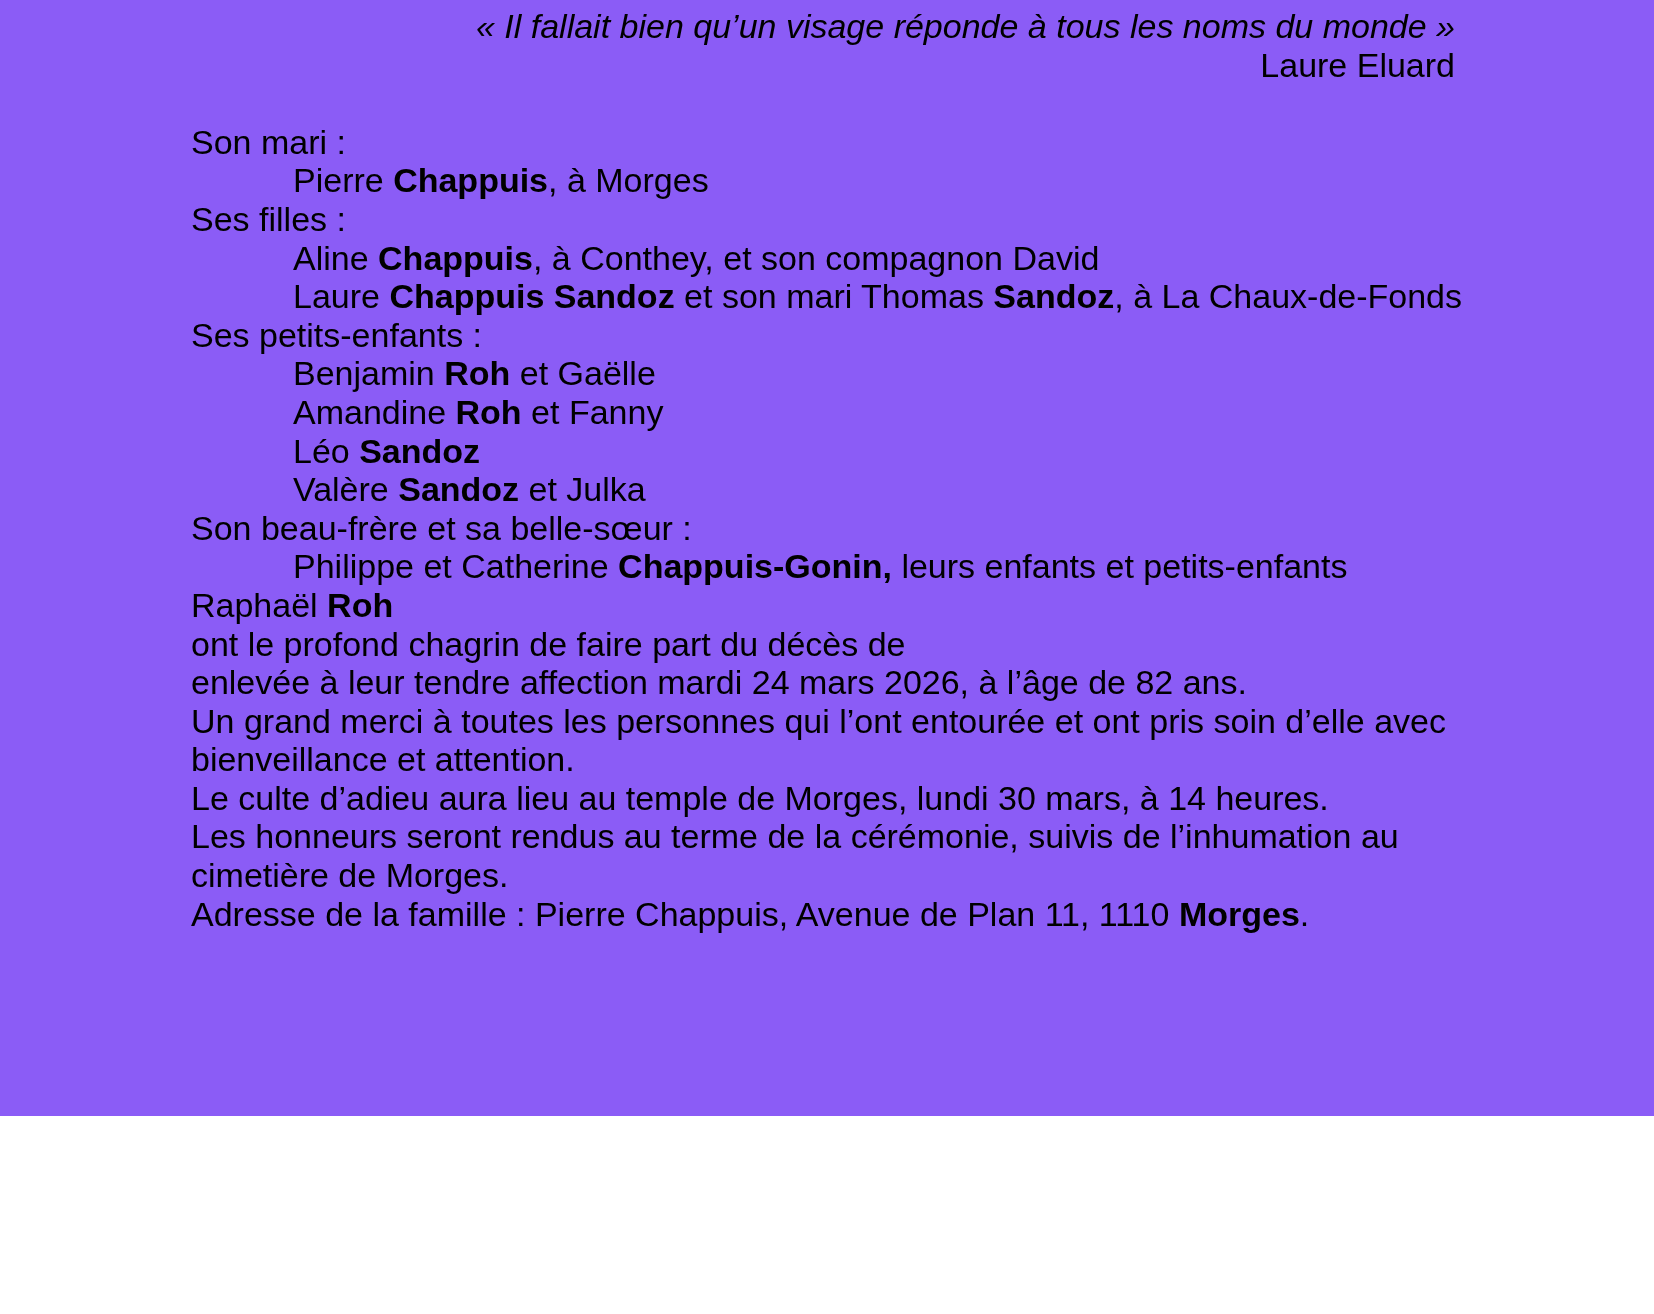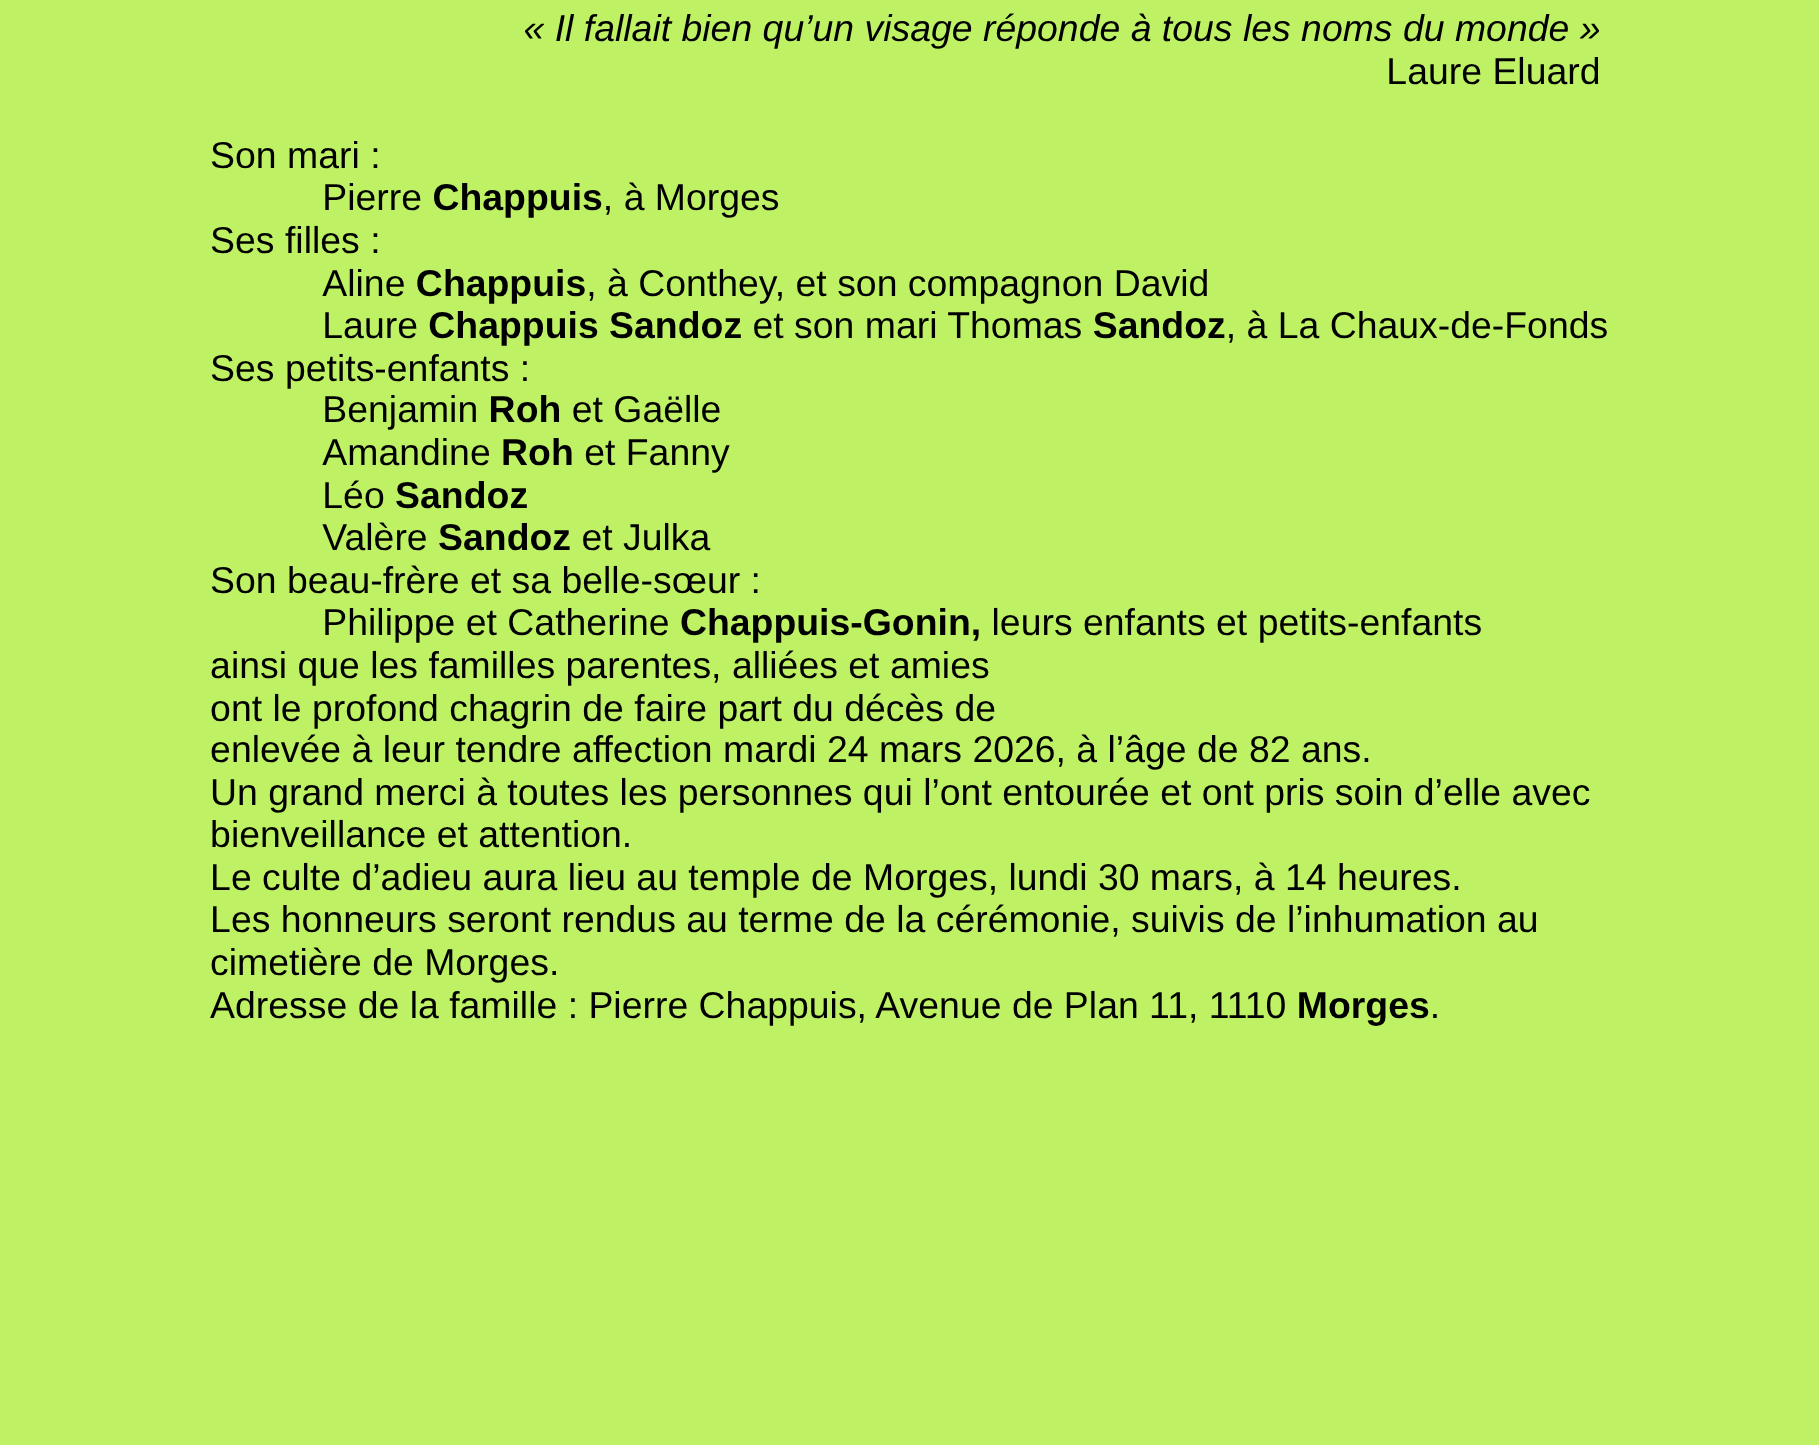--- a/index.html
+++ b/index.html
@@ -1,21 +1,21 @@
 <!DOCTYPE html>
 <html><head>
 <meta charset="utf-8">
 <style>
   html, body { margin: 0; padding: 0; background: #ffffff; }
   .page {
     position: relative;
     width: 1654px;
-    height: 1314px;
+    height: 1116px;
     box-sizing: border-box;
-    background: #bef264;
+    background: #8b5cf6;
     color: #000000;
     font-family: "Liberation Sans", "DejaVu Sans", sans-serif;
     font-size: 34px;
     line-height: 38.6px;
     padding: 7px 199px 0 191px;
     overflow: hidden;
   }
   .line { white-space: nowrap; }
   .right { text-align: right; }
   .italic { font-style: italic; }
@@ -50,21 +50,21 @@
       <div class="line"><span>Ses filles :</span></div>
       <div class="line indent"><span>Aline </span><span class="bold">Chappuis</span><span>, à Conthey, et son compagnon David</span></div>
       <div class="line indent"><span>Laure </span><span class="bold">Chappuis Sandoz</span><span> et son mari Thomas </span><span class="bold">Sandoz</span><span>, à La Chaux-de-Fonds</span></div>
       <div class="line"><span>Ses petits-enfants :</span></div>
       <div class="line indent"><span>Benjamin </span><span class="bold">Roh</span><span> et Gaëlle</span></div>
       <div class="line indent"><span>Amandine </span><span class="bold">Roh</span><span> et Fanny</span></div>
       <div class="line indent"><span>Léo </span><span class="bold">Sandoz</span></div>
       <div class="line indent"><span>Valère </span><span class="bold">Sandoz</span><span> et Julka</span></div>
       <div class="line"><span>Son beau-frère et sa belle-sœur :</span></div>
       <div class="line indent"><span>Philippe et Catherine </span><span class="bold">Chappuis-Gonin,</span><span> leurs enfants et petits-enfants</span></div>
-      <div class="line"><span>ainsi que les familles parentes, alliées et amies</span></div>
+      <div class="line"><span>Raphaël </span><span class="bold">Roh</span></div>
       <div class="line"><span>ont le profond chagrin de faire part du décès de</span></div>
     </div>
 
 
   <div>
       <div class="line"><span>enlevée à leur tendre affection mardi 24 mars 2026, à l’âge de 82 ans.</span></div>
       <div class="line"><span>Un grand merci à toutes les personnes qui l’ont entourée et ont pris soin d’elle avec</span></div>
       <div class="line"><span>bienveillance et attention.</span></div>
       <div class="line"><span>Le culte d’adieu aura lieu au temple de Morges, lundi 30 mars, à 14 heures.</span></div>
       <div class="line"><span>Les honneurs seront rendus au terme de la cérémonie, suivis de l’inhumation au</span></div>

